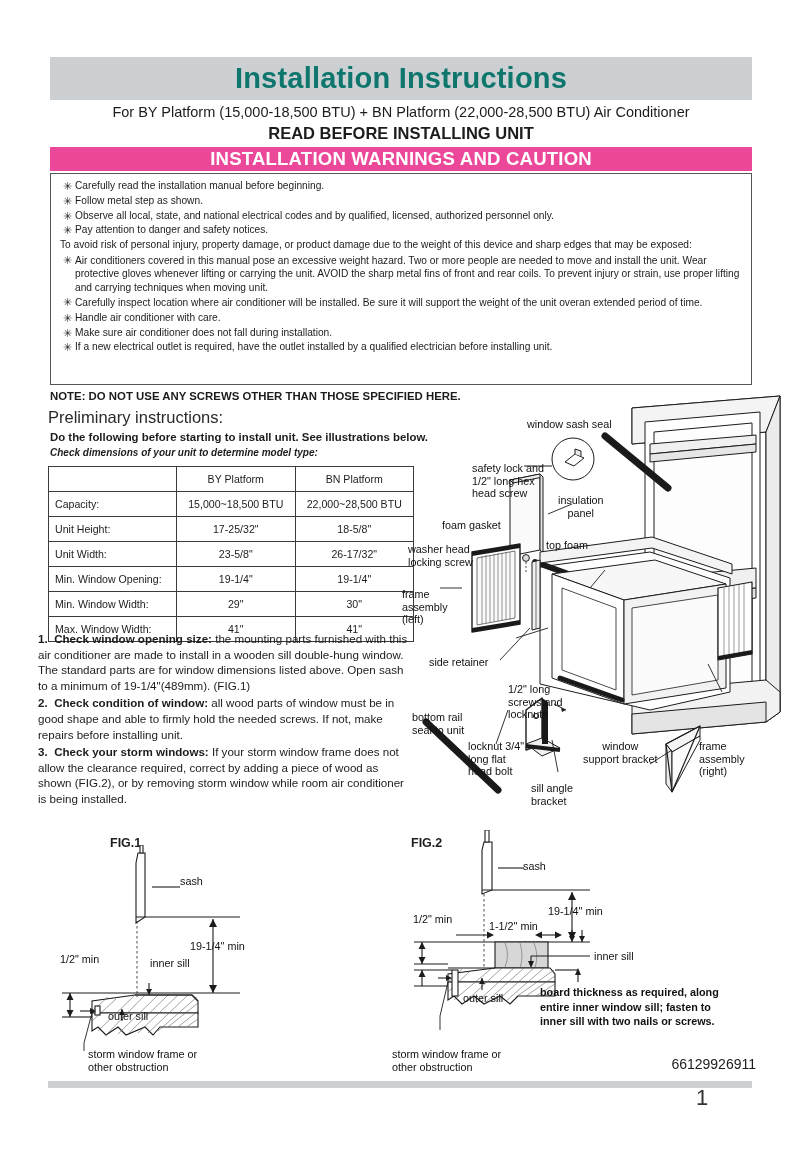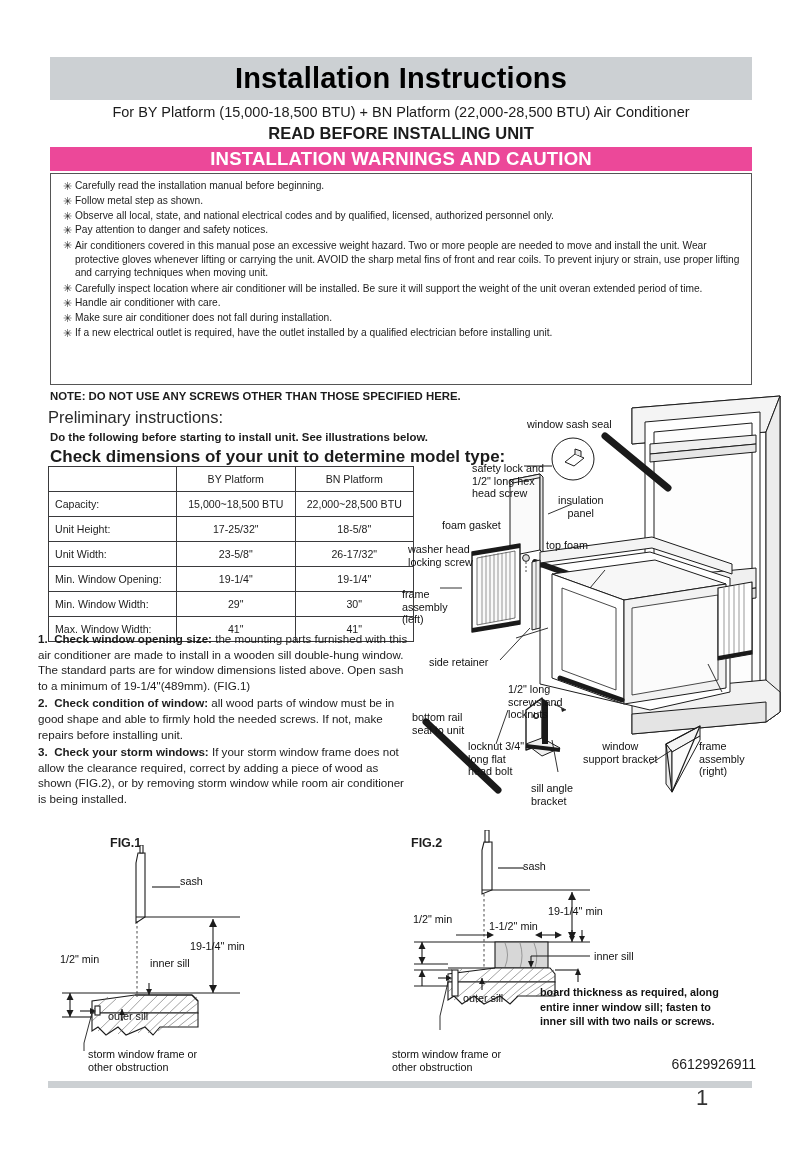--- a/index.html
+++ b/index.html
@@ -14,21 +14,21 @@
   }
   .page { position:absolute; left:0; top:0; width:802px; height:1160px; }
 
   
   .title-bar {
     position:absolute; left:50px; top:57px; width:702px; height:43px;
     background:#ccd0d3;
     display:flex; align-items:center; justify-content:center;
   }
   .title-bar .t {
-    font-size:29px; font-weight:bold; color:#000000; letter-spacing:0.2px;
+    font-size:29px; font-weight:bold; color:#0f766e; letter-spacing:0.2px;
   }
   .subtitle {
     position:absolute; left:50px; top:104px; width:702px;
     text-align:center; font-size:14.5px; color:#1c1c1c;
   }
   .readbefore {
     position:absolute; left:50px; top:124px; width:702px;
     text-align:center; font-size:16.5px; font-weight:bold; color:#1c1c1c;
   }
   .warn-bar {
@@ -56,21 +56,21 @@
   .note {
     position:absolute; left:50px; top:390px; font-size:11.4px; font-weight:bold;
   }
   .prelim-h {
     position:absolute; left:48px; top:408px; font-size:16.5px; color:#2a2a2a;
   }
   .prelim-1 {
     position:absolute; left:50px; top:431px; font-size:11.4px; font-weight:bold;
   }
   .prelim-2 {
-    position:absolute; left:50px; top:447px; font-size:17px; font-weight:bold;
+    position:absolute; left:50px; top:447px; font-size:10px; font-weight:bold;font-style:italic;
   }
 
   
   table.spec {
     position:absolute; left:48px; top:466px; width:366px;
     border-collapse:collapse; font-size:10.6px;
   }
   table.spec td {
     border:1px solid #3a3a3c; height:25px; padding:6px 6px; color:#1c1c1c;
   }
@@ -124,20 +124,21 @@
     </div>
     <div class="w-line">
       <span class="ast">✳</span>
       <span class="txt">Observe all local, state, and national electrical codes and by qualified, licensed, authorized personnel only.</span>
     </div>
     <div class="w-line">
       <span class="ast">✳</span>
       <span class="txt">Pay attention to danger and safety notices.</span>
     </div>
 
+    <div class="w-plain">To avoid risk of personal injury, property damage, or product damage due to the weight of this device and sharp edges that may be exposed:</div>
 
     <div class="w-line tall">
       <span class="ast">✳</span>
       <span class="txt">Air conditioners covered in this manual pose an excessive weight hazard. Two or more people are needed to move and install the unit. Wear protective gloves whenever lifting or carrying the unit. AVOID the sharp metal fins of front and rear coils. To prevent injury or strain, use proper lifting and carrying techniques when moving unit.</span>
     </div>
     <div class="w-line tall">
       <span class="ast">✳</span>
       <span class="txt">Carefully inspect location where air conditioner will be installed. Be sure it will support the weight of the unit overan extended period of time.</span>
     </div>
     <div class="w-line">

